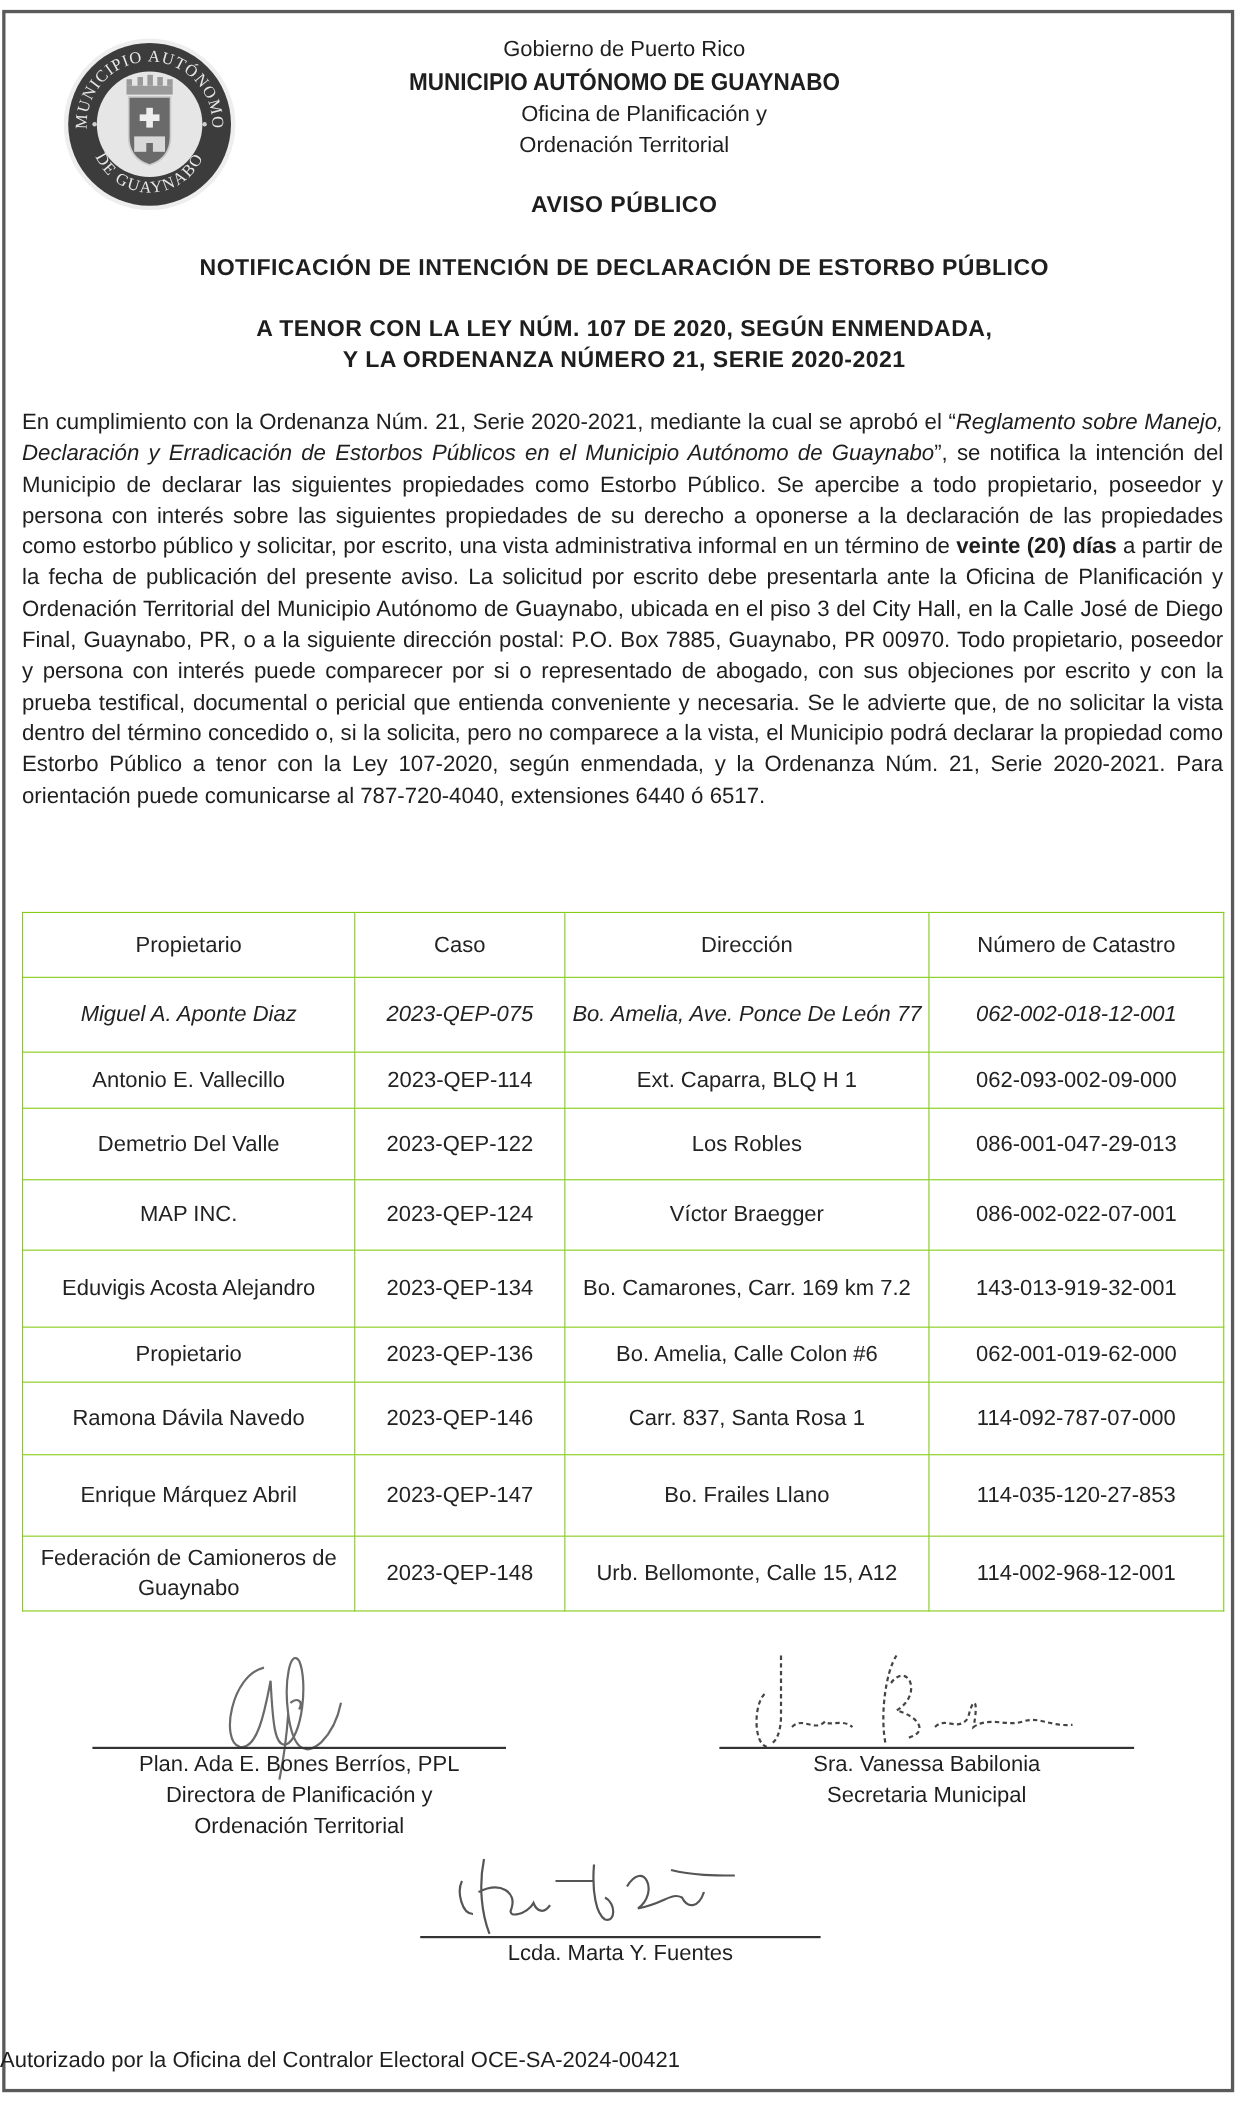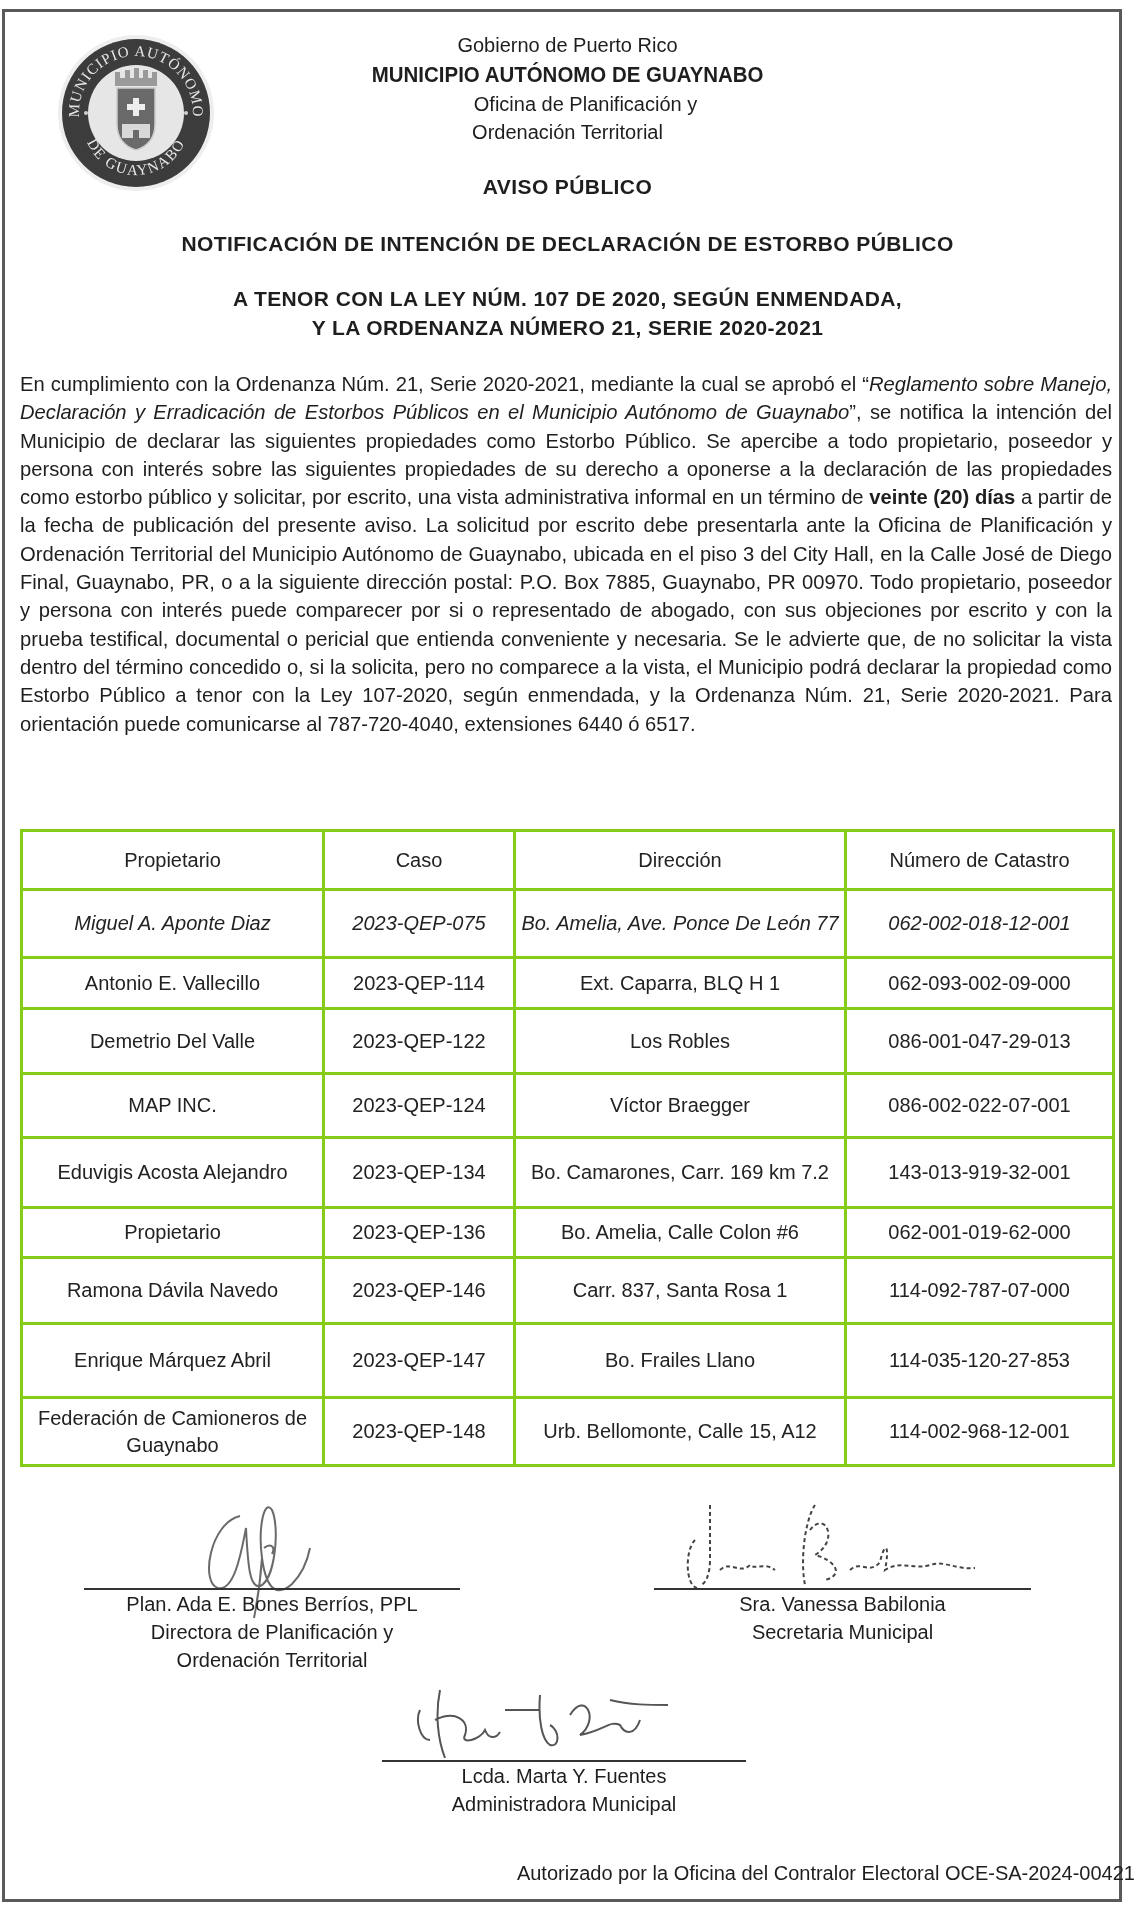--- a/index.html
+++ b/index.html
@@ -22,28 +22,28 @@
     font-size: 20.2px; line-height: 28.3px; text-align: justify;
     transform: scaleX(1.0);
   }
   .body-text em { font-style: italic; }
   .body-text strong { font-weight: bold; }
   table.props {
     position: absolute; left: 20px; top: 829px; width: 1092px;
     border-collapse: collapse; table-layout: fixed;
   }
   table.props td, table.props th {
-    border: 3px solid #84cc16; text-align: center; vertical-align: middle;
+    border: 1px solid #84cc16; text-align: center; vertical-align: middle;
     font-size: 20px; line-height: 27px; font-weight: normal; padding: 0 4px; color: #222;
   }
   .sig-block { position: absolute; text-align: center; }
   .sig-line { border-top: 2px solid #333; }
   .sig-text { font-size: 20px; line-height: 28px; white-space: nowrap; }
   .sig-svg { position: absolute; }
-  .footer { position: absolute; left: 0; top: 1860px; width: 1135px; text-align: right; font-size: 20px; }
+  .footer { position: absolute; left: 0; top: 1860px; width: 1135px; text-align: left; font-size: 20px; }
 </style>
 </head>
 <body>
 
 <div class="frame"></div>
 
 <svg class="seal" viewBox="0 0 162 162">
   <defs>
     <path id="topArc" d="M 24 81 A 57 57 0 0 1 138 81"></path>
     <path id="botArc" d="M 28 90 A 53 53 0 0 0 134 90"></path>
@@ -177,16 +177,15 @@
 
 <div class="sig-block" style="left:654px;top:1588px;width:377px;">
   <div class="sig-line"></div>
   <div class="sig-text">Sra. Vanessa Babilonia</div>
   <div class="sig-text">Secretaria Municipal</div>
 </div>
 
 <div class="sig-block" style="left:382px;top:1760px;width:364px;">
   <div class="sig-line"></div>
   <div class="sig-text">Lcda. Marta Y. Fuentes</div>
-  <div class="sig-text">Administradora Municipal</div>
 </div>
 
 <div class="footer" style="top: 1862px;">Autorizado por la Oficina del Contralor Electoral OCE-SA-2024-00421</div>
 
 </body></html>

